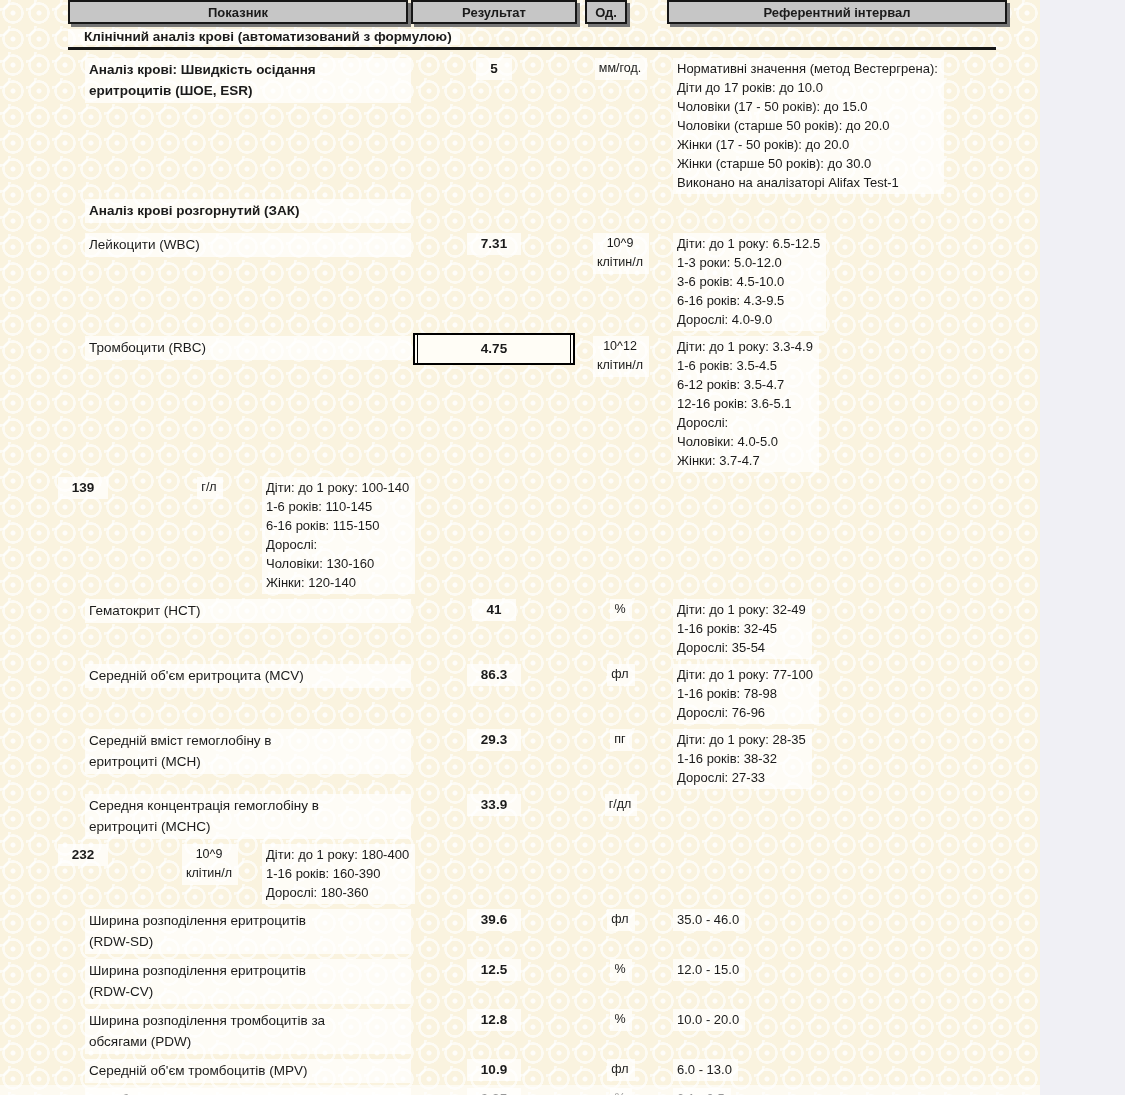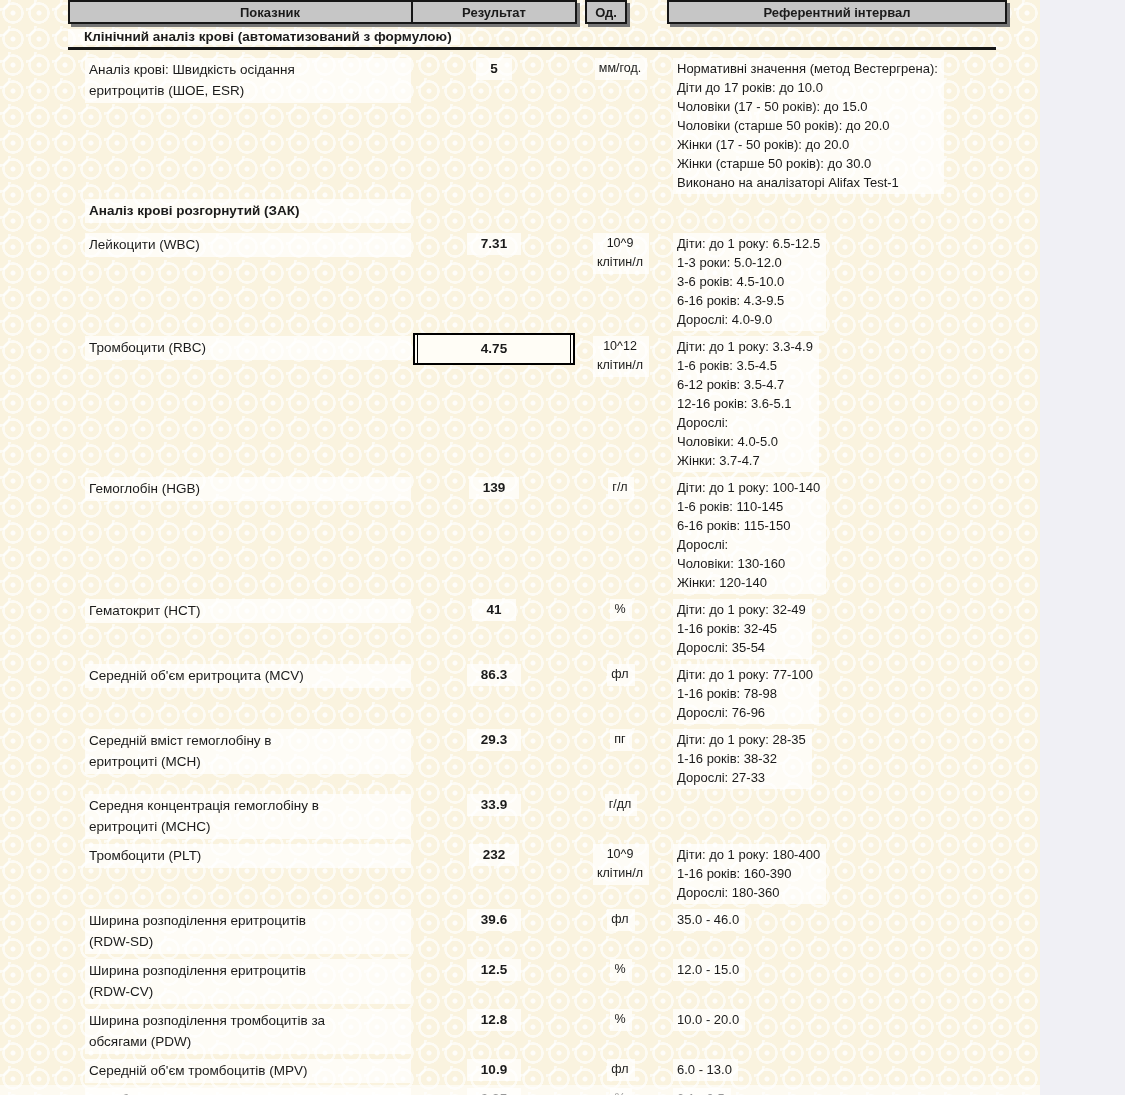--- a/index.html
+++ b/index.html
@@ -30,21 +30,21 @@
   
   .colhead{
     position:absolute;top:0;
     height:20px;
     background:#c6c6c6;
     border:2px solid #161616;
     box-shadow:3px 3px 0 #767676;
     display:flex;align-items:center;justify-content:center;
     font-size:13px;font-weight:bold;
   }
-  .colhead.c1{left:68px;width:336px;padding-left:32px;}
+  .colhead.c1{left:68px;width:336px;}
   .colhead.c2{left:411px;width:162px;}
   .colhead.c3{left:585px;width:38px;}
   .colhead.c4{left:667px;width:336px;}
   
   .doc-title{
     position:absolute;left:68px;top:29px;
     font-size:13.5px;font-weight:bold;
     background:rgba(255,255,255,0.72);
     padding:0 8px 1px 16px;
   }
@@ -52,21 +52,21 @@
     position:absolute;left:68px;top:47px;width:928px;height:3px;
     background:#161616;
   }
   
   .rows{
     position:absolute;left:0;top:58px;width:1040px;
   }
   .row{display:flex;align-items:flex-start;margin-bottom:5px;min-height:24px;}
   .c-label{width:326px;margin-left:85px;font-size:13.5px;line-height:21px;}
   .c-label .wbg{display:block;width:100%;box-sizing:border-box;}
-  .c-label.bold{font-weight:normal;}
+  .c-label.bold{font-weight:bold;}
   .c-result{width:166px;text-align:center;font-size:13.5px;font-weight:bold;line-height:19px;}
   .c-unit{width:88px;text-align:center;font-size:12.5px;line-height:19px;}
   .c-ref{flex:1;padding-left:8px;font-size:13px;line-height:19px;}
   .wbg{background:rgba(255,255,255,0.72);padding:1px 6px 2px 4px;display:inline-block;}
   .c-result .wbg{padding:1px 14px 2px 14px;}
   .section-row{margin:4px 0 10px 0;}
   .section-row .wbg{
     display:inline-block;width:326px;box-sizing:border-box;
     margin-left:85px;font-size:13.5px;font-weight:bold;line-height:21px;
   }
@@ -158,25 +158,20 @@
     </div>
     <div class="c-unit">
       <span class="wbg"><div class="unit-line">10^12</div><div class="unit-line">клітин/л</div></span>
     </div>
     <div class="c-ref">
       <div class="wbg"><div class="ref-line">Діти: до 1 року: 3.3-4.9</div><div class="ref-line">1-6 років: 3.5-4.5</div><div class="ref-line">6-12 років: 3.5-4.7</div><div class="ref-line">12-16 років: 3.6-5.1</div><div class="ref-line">Дорослі:</div><div class="ref-line">Чоловіки: 4.0-5.0</div><div class="ref-line">Жінки: 3.7-4.7</div></div>
     </div>
   </div>
 
   <div class="row">
-    <div class="c-label">
-      <div class="wbg">
-            <div class="label-line">Гемоглобін (HGB)</div>
-          </div>
-    </div>
     <div class="c-result">
       <span class="wbg">139</span>
     </div>
     <div class="c-unit">
       <span class="wbg"><div class="unit-line">г/л</div></span>
     </div>
     <div class="c-ref">
       <div class="wbg"><div class="ref-line">Діти: до 1 року: 100-140</div><div class="ref-line">1-6 років: 110-145</div><div class="ref-line">6-16 років: 115-150</div><div class="ref-line">Дорослі:</div><div class="ref-line">Чоловіки: 130-160</div><div class="ref-line">Жінки: 120-140</div></div>
     </div>
   </div>
@@ -242,25 +237,20 @@
     </div>
     <div class="c-result">
       <span class="wbg">33.9</span>
     </div>
     <div class="c-unit">
       <span class="wbg"><div class="unit-line">г/дл</div></span>
     </div>
   </div>
 
   <div class="row">
-    <div class="c-label">
-      <div class="wbg">
-            <div class="label-line">Тромбоцити (PLT)</div>
-          </div>
-    </div>
     <div class="c-result">
       <span class="wbg">232</span>
     </div>
     <div class="c-unit">
       <span class="wbg"><div class="unit-line">10^9</div><div class="unit-line">клітин/л</div></span>
     </div>
     <div class="c-ref">
       <div class="wbg"><div class="ref-line">Діти: до 1 року: 180-400</div><div class="ref-line">1-16 років: 160-390</div><div class="ref-line">Дорослі: 180-360</div></div>
     </div>
   </div>

